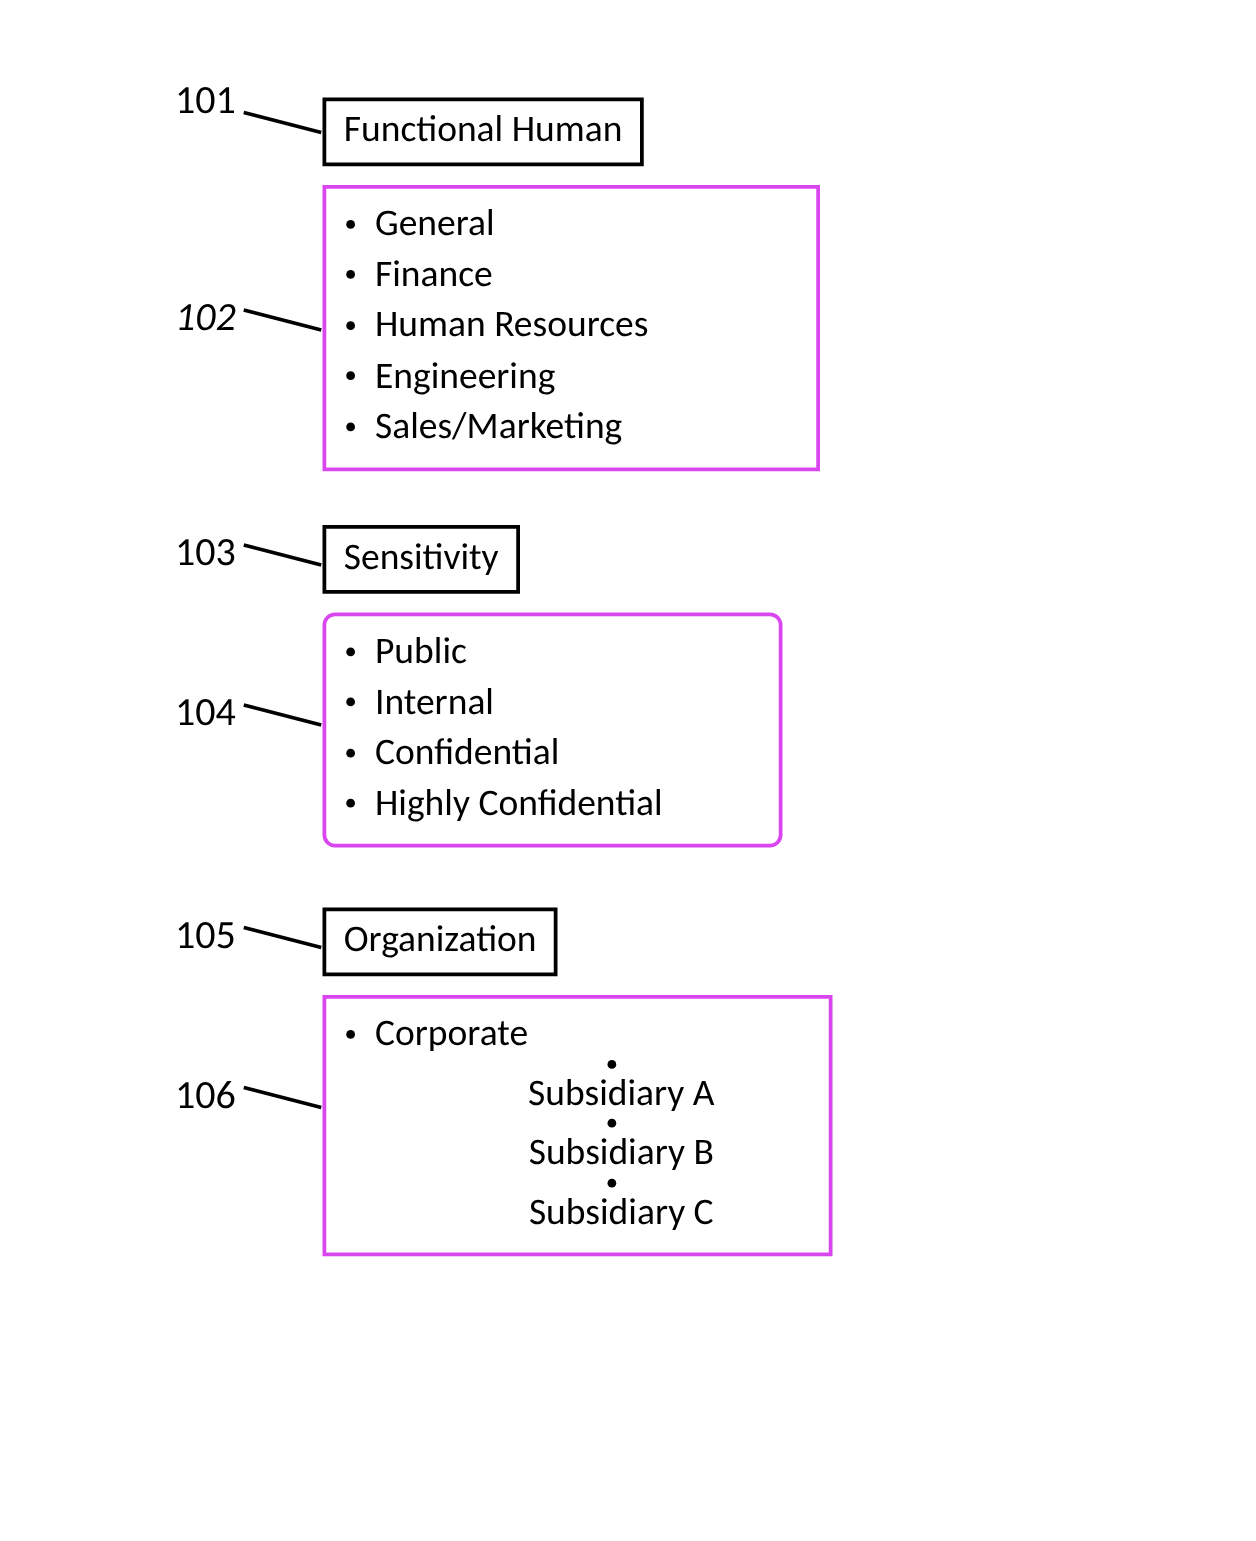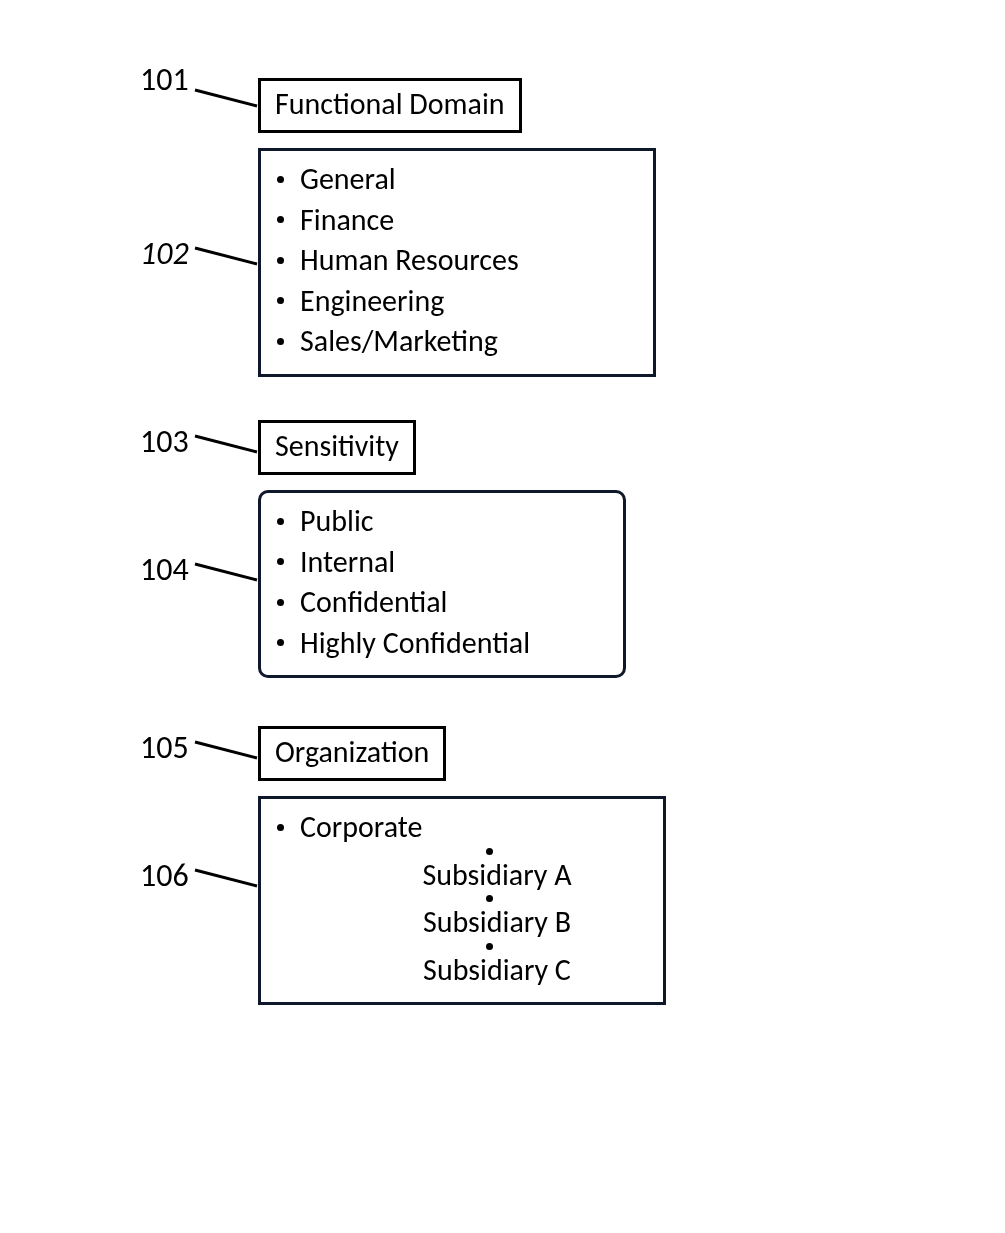--- a/index.html
+++ b/index.html
@@ -19,21 +19,21 @@
   }
   .title-box {
     position: absolute;
     border: 3px solid #000;
     padding: 4px 14px 8px 14px;
     background: #fff;
     white-space: nowrap;
   }
   .list-box {
     position: absolute;
-    border: 3px solid #0f172a;
+    border: 3px solid #d946ef;
     padding: 8px 16px 12px 16px;
     background: #fff;
   }
   .bullet-row {
     display: flex;
     align-items: center;
     line-height: 1.35;
   }
   .bullet-dot {
     width: 7px;
@@ -56,21 +56,21 @@
 </head>
 <body>
 
 <div class="callout-num" style="left:140px; top:60px;">101</div>
 
 <svg class="leader" style="left:195px; top:90px;" width="70" height="30">
   <line x1="0" y1="0" x2="62" y2="16" stroke="#000" stroke-width="3"></line>
 </svg>
 
 <div class="title-box" style="left:258px; top:78px;">
-  <span>Functional Domain</span>
+  <span>Functional Human</span>
 </div>
 
 <div class="callout-num" style="left:140px; top:234px;font-style:italic;">102</div>
 
 <svg class="leader" style="left:195px; top:248px;" width="70" height="30">
   <line x1="0" y1="0" x2="62" y2="16" stroke="#000" stroke-width="3"></line>
 </svg>
 
 <div class="list-box" style="left:258px; top:148px; width:360px;">
   <div class="bullet-row">

